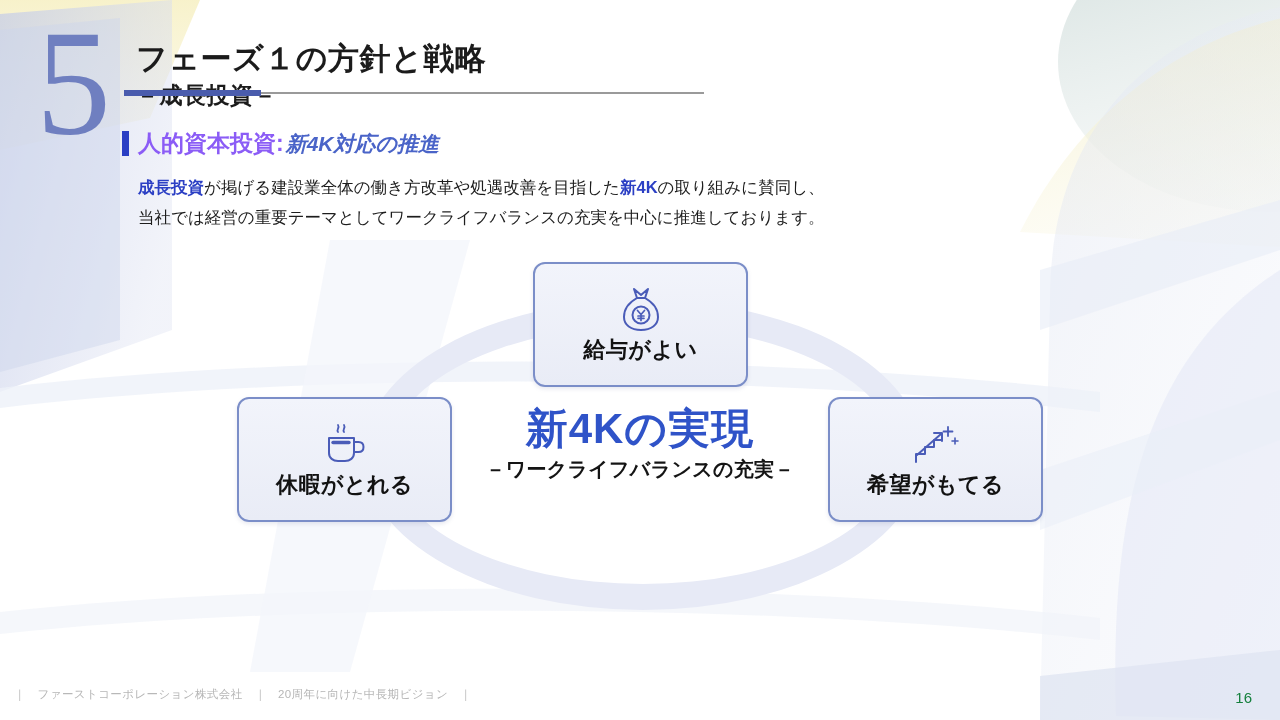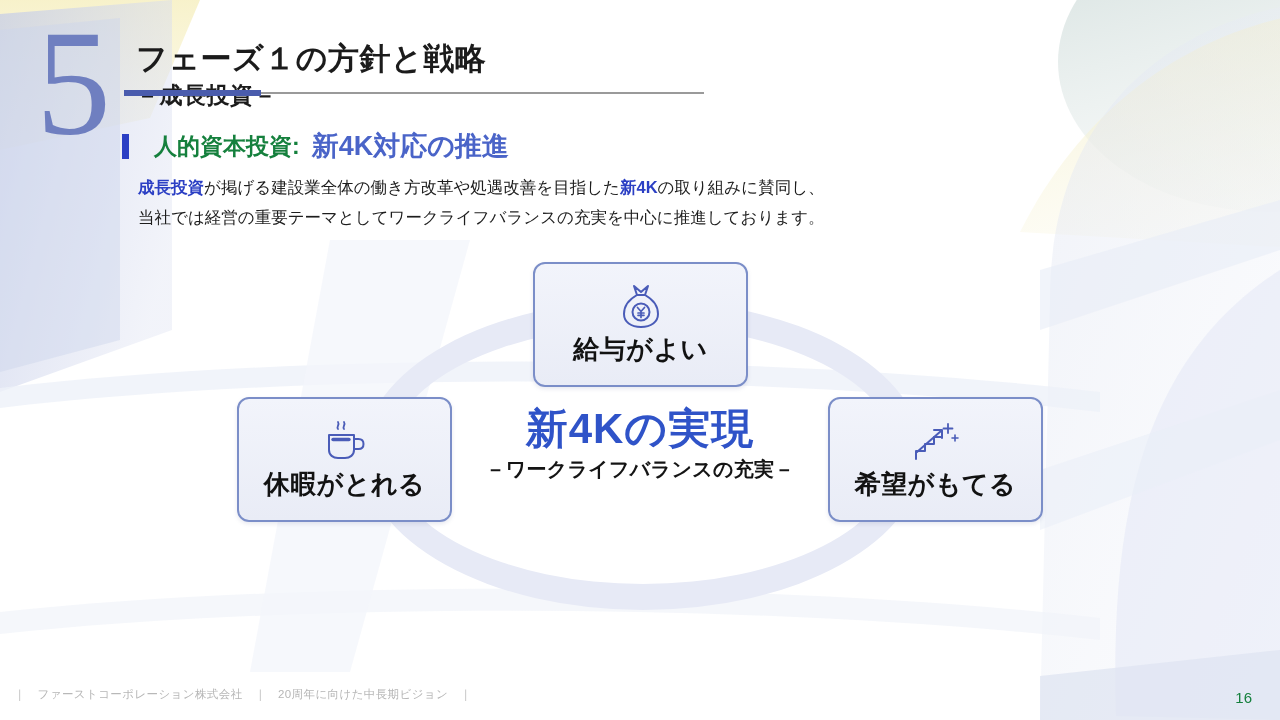--- a/index.html
+++ b/index.html
@@ -96,28 +96,28 @@
   .section-bar {
     width: 7px;
     height: 25px;
     background: #2b3fc4;
     margin-right: 9px;
     flex: none;
   }
   .section-label {
     font-size: 23px;
     font-weight: bold;
-    color: #15803d;
-    margin-left: 16px;
+    color: #8b5cf6;
   }
   .section-accent {
-    font-size: 27px;
+    font-size: 21px;
     font-weight: bold;
     color: #4a64c8;
-    margin-left: 12px;
+    margin-left: 2px;
+    font-style: italic;
   }
 
   
   .body-text {
     position: absolute;
     left: 138px;
     top: 172px;
     width: 900px;
     font-size: 16.5px;
     line-height: 30px;
@@ -177,21 +177,21 @@
     justify-content: center;
   }
   .card-icon {
     height: 48px;
     display: flex;
     align-items: center;
     justify-content: center;
     margin-bottom: 2px;
   }
   .card-label {
-    font-size: 26px;
+    font-size: 22px;
     font-weight: bold;
     color: #121212;
     letter-spacing: 0.5px;
   }
   .card-top    { left: 533px; top: 22px; }
   .card-left   { left: 237px; top: 157px; }
   .card-right  { left: 828px; top: 157px; }
   .card-bottom { left: 533px; top: 292px; }
 
   

